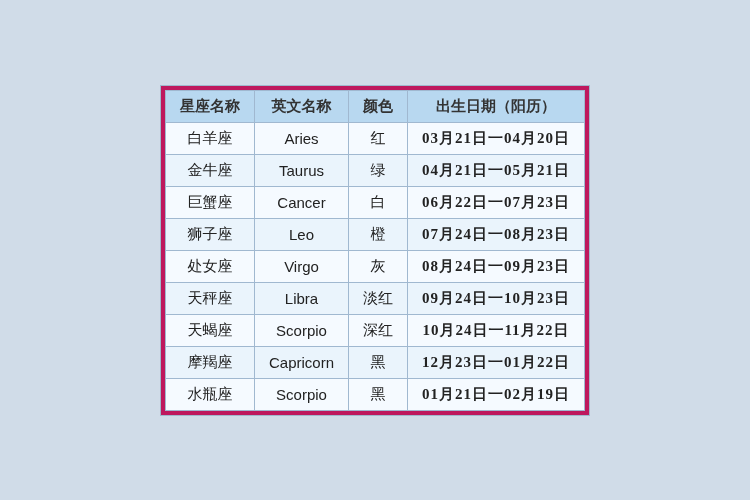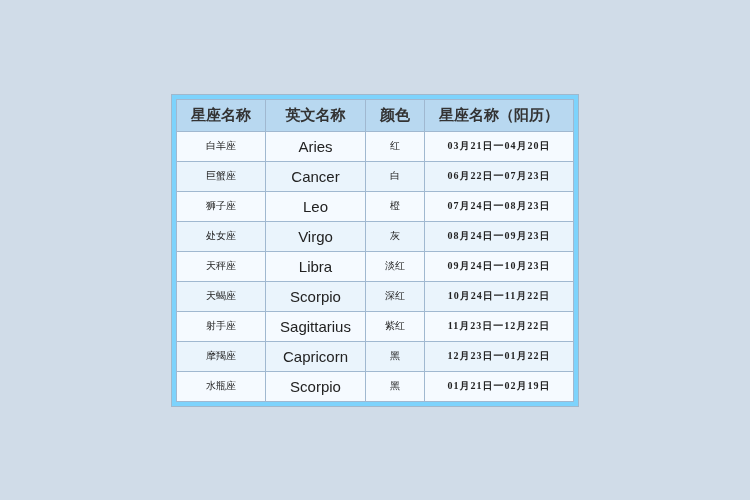--- a/index.html
+++ b/index.html
@@ -12,35 +12,35 @@
       width: 750px;
       height: 500px;
       background-color: #d0dce8;
       display: flex;
       align-items: center;
       justify-content: center;
       font-family: "SimSun", "宋体", serif;
     }
 
     .table-container {
-      background-color: #7dd3fc;
+      background-color: #be185d;
       border: 1px solid #a0b8cc;
       padding: 4px;
     }
 
     table {
       border-collapse: collapse;
       background-color: #f0f6fc;
     }
 
     th, td {
       border: 1px solid #a0b8d0;
       padding: 6px 14px;
       text-align: center;
-      font-size: 10px;
+      font-size: 15px;
       color: #222;
       white-space: nowrap;
     }
 
     thead tr th {
       background-color: #b8d8f0;
       font-weight: bold;
       font-size: 15px;
       color: #333;
     }
@@ -66,29 +66,35 @@
 </head>
 <body>
 
 <div class="table-container">
   <table>
     <thead>
       <tr>
         <th>星座名称</th>
         <th>英文名称</th>
         <th>颜色</th>
-        <th>星座名称（阳历）</th>
+        <th>出生日期（阳历）</th>
       </tr>
     </thead>
     <tbody id="table-body">
     <tr>
           <td>白羊座</td>
           <td>Aries</td>
           <td>红</td>
           <td>03月21日一04月20日</td>
+        </tr>
+        <tr>
+          <td>金牛座</td>
+          <td>Taurus</td>
+          <td>绿</td>
+          <td>04月21日一05月21日</td>
         </tr>
         <tr>
           <td>巨蟹座</td>
           <td>Cancer</td>
           <td>白</td>
           <td>06月22日一07月23日</td>
         </tr>
         <tr>
           <td>狮子座</td>
           <td>Leo</td>
@@ -107,26 +113,20 @@
           <td>淡红</td>
           <td>09月24日一10月23日</td>
         </tr>
         <tr>
           <td>天蝎座</td>
           <td>Scorpio</td>
           <td>深红</td>
           <td>10月24日一11月22日</td>
         </tr>
         <tr>
-          <td>射手座</td>
-          <td>Sagittarius</td>
-          <td>紫红</td>
-          <td>11月23日一12月22日</td>
-        </tr>
-        <tr>
           <td>摩羯座</td>
           <td>Capricorn</td>
           <td>黑</td>
           <td>12月23日一01月22日</td>
         </tr>
         <tr>
           <td>水瓶座</td>
           <td>Scorpio</td>
           <td>黑</td>
           <td>01月21日一02月19日</td>

